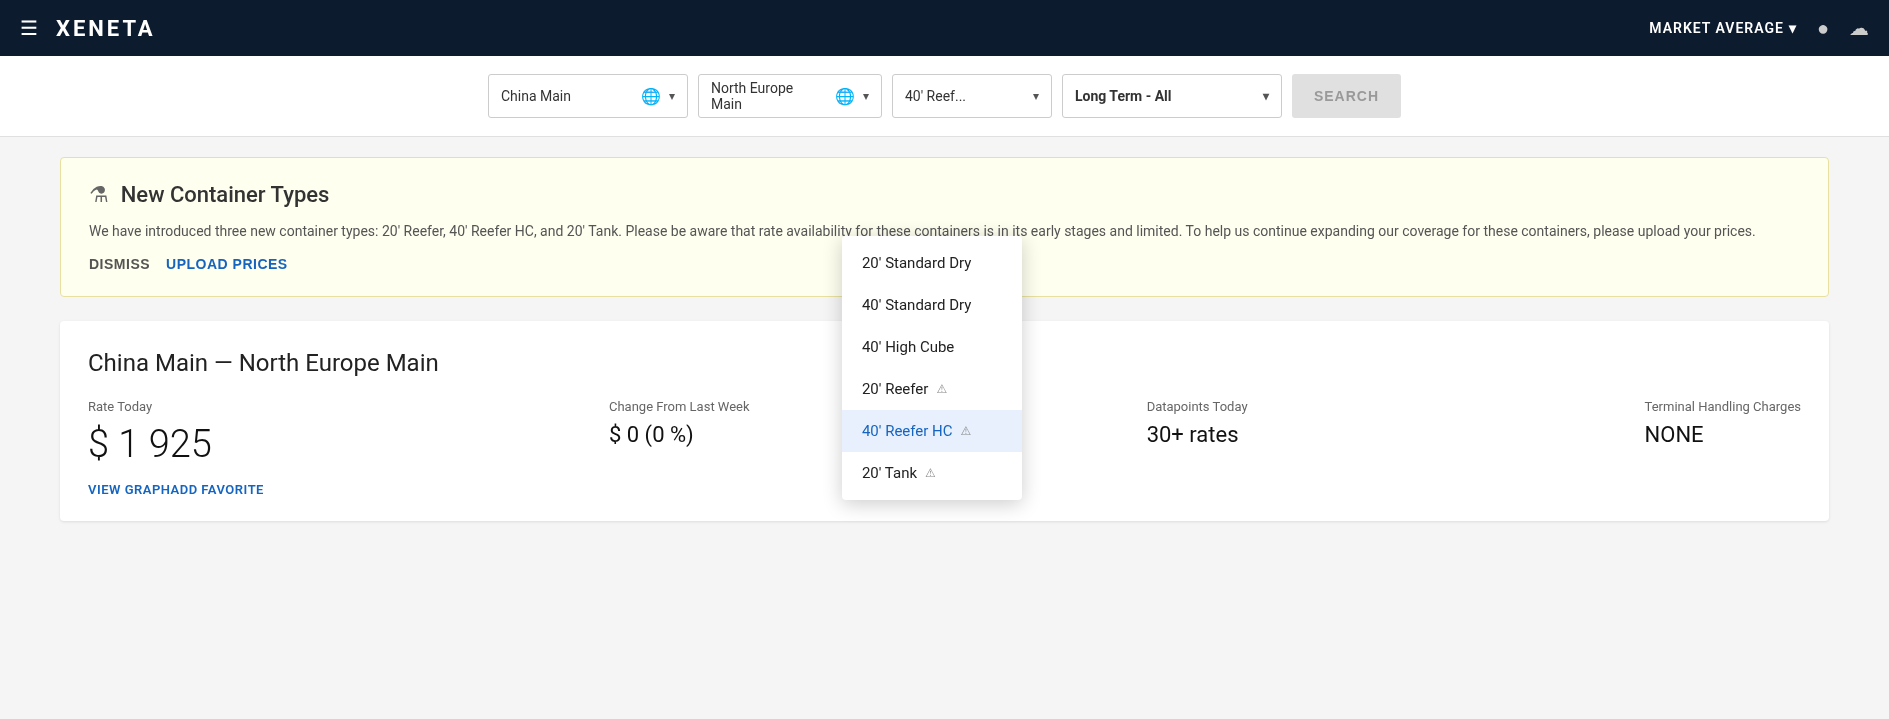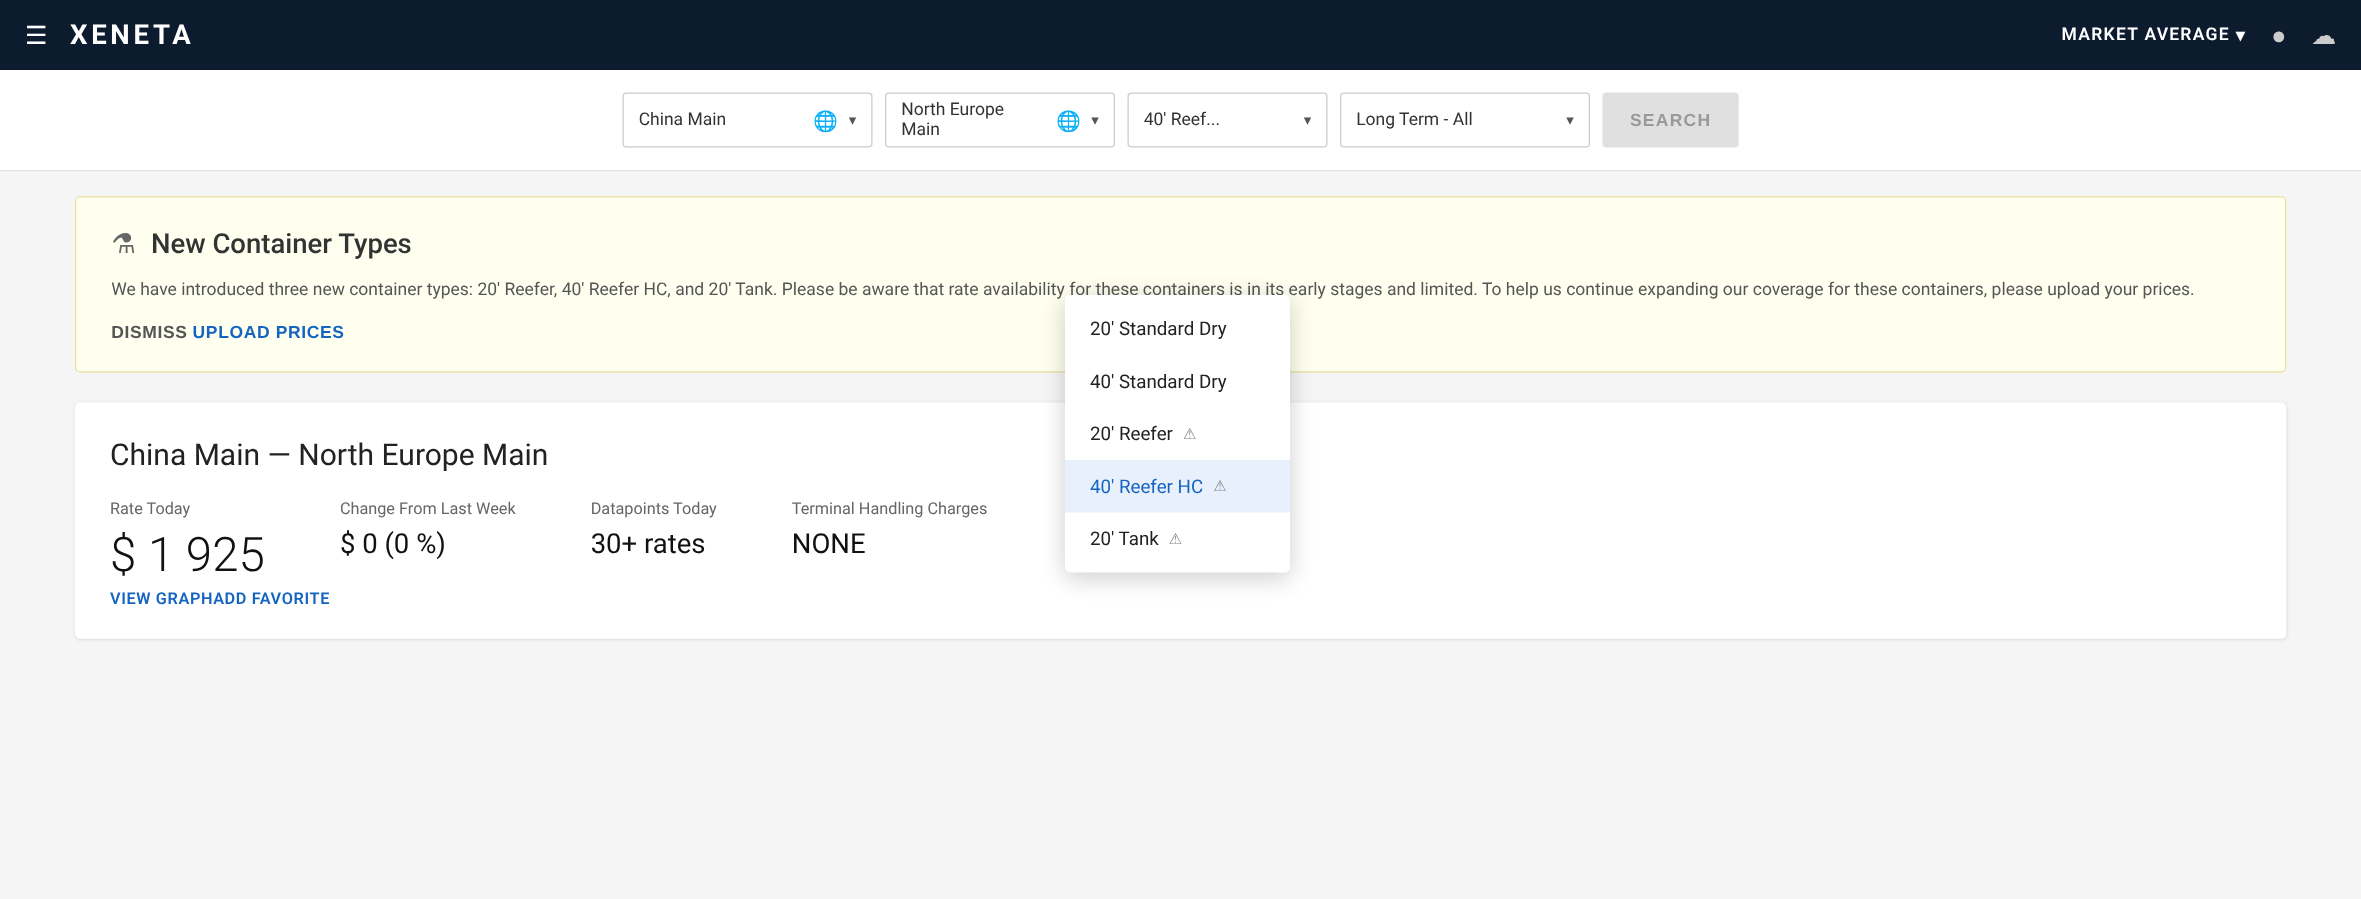--- a/index.html
+++ b/index.html
@@ -55,21 +55,21 @@
       display: flex;
       align-items: center;
       gap: 8px;
       cursor: pointer;
       background: #fff;
       position: relative;
     }
     .search-select.origin { width: 200px; }
     .search-select.dest { width: 184px; }
     .search-select.container { width: 160px; }
-    .search-select.term { width: 200px; }
+    .search-select.term { width: 220px; font-weight: bold; }
     .select-text { flex: 1; font-size: 14px; color: #333; }
     .globe-icon { font-size: 16px; color: #555; }
     .chevron-icon { font-size: 12px; color: #555; }
     .search-btn {
       background: #e0e0e0;
       border: none;
       border-radius: 3px;
       height: 44px;
       padding: 0 22px;
       font-size: 14px;
@@ -96,21 +96,21 @@
     .warning-title {
       font-size: 22px;
       font-weight: 500;
       color: #333;
       display: flex;
       align-items: center;
       gap: 12px;
     }
     .warning-icon { font-size: 22px; color: #666; }
     .warning-text { font-size: 14px; color: #555; line-height: 1.5; }
-    .warning-actions { display: flex; gap: 4px; }
+    .warning-actions { display: flex; gap: 16px; }
     .dismiss-btn {
       background: none;
       border: none;
       font-size: 14px;
       font-weight: 600;
       color: #555;
       cursor: pointer;
       letter-spacing: 0.5px;
     }
     .upload-btn {
@@ -131,22 +131,22 @@
       box-shadow: 0 1px 3px rgba(0,0,0,0.1);
     }
     .route-title {
       font-size: 24px;
       font-weight: 400;
       color: #222;
       margin-bottom: 22px;
     }
     .stats-row {
       display: flex;
-      gap: 60px;
-      margin-bottom: 5px;
+      margin-bottom: 16px;
+      justify-content: space-between;
     }
     .stat-block { display: flex; flex-direction: column; gap: 8px; }
     .stat-label { font-size: 13px; color: #666; }
     .stat-value { font-size: 38px; font-weight: 300; color: #111; }
     .stat-value-med { font-size: 22px; font-weight: 400; color: #111; }
     .stat-value-sm { font-size: 22px; font-weight: 400; color: #111; }
     .action-links { display: flex; }
     .action-link {
       font-size: 13px;
       font-weight: 600;
@@ -217,20 +217,23 @@
     </div>
 
     <div class="dropdown-menu">
       <div class="dropdown-item">
         <span>20' Standard Dry</span>
       </div>
       <div class="dropdown-item">
         <span>40' Standard Dry</span>
       </div>
       <div class="dropdown-item">
+        <span>40' High Cube</span>
+      </div>
+      <div class="dropdown-item">
         <span>20' Reefer</span>
         <span class="new-badge">⚠</span>
       </div>
       <div class="dropdown-item selected">
         <span>40' Reefer HC</span>
         <span class="new-badge">⚠</span>
       </div>
       <div class="dropdown-item">
         <span>20' Tank</span>
         <span class="new-badge">⚠</span>

